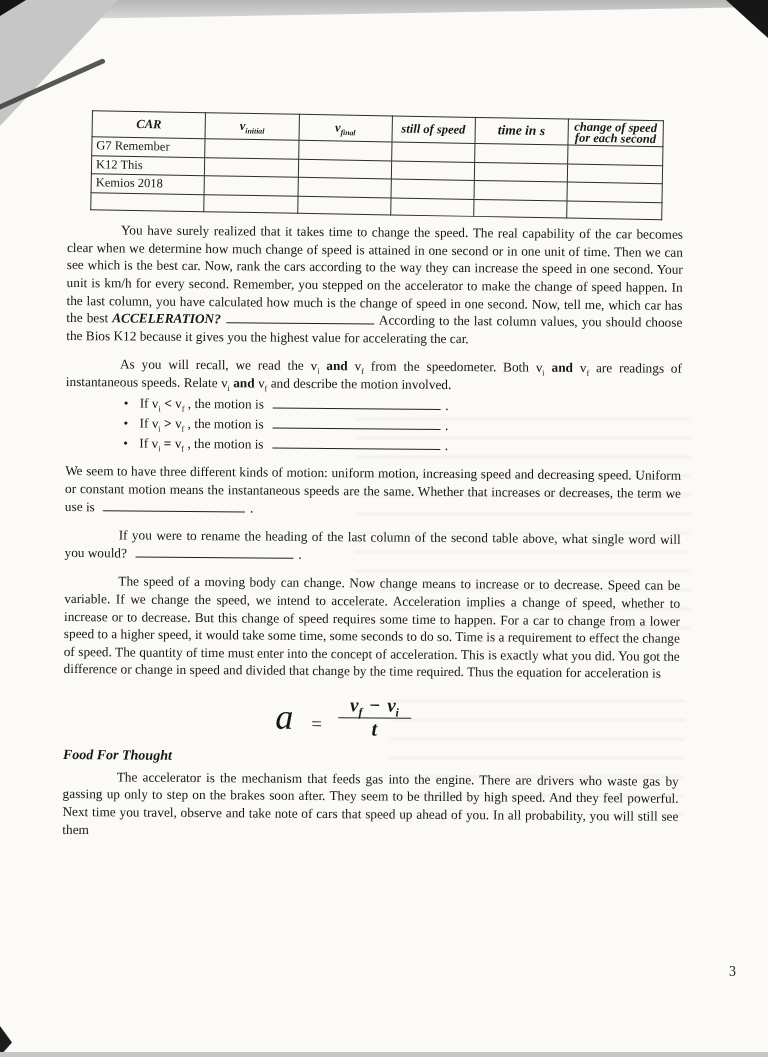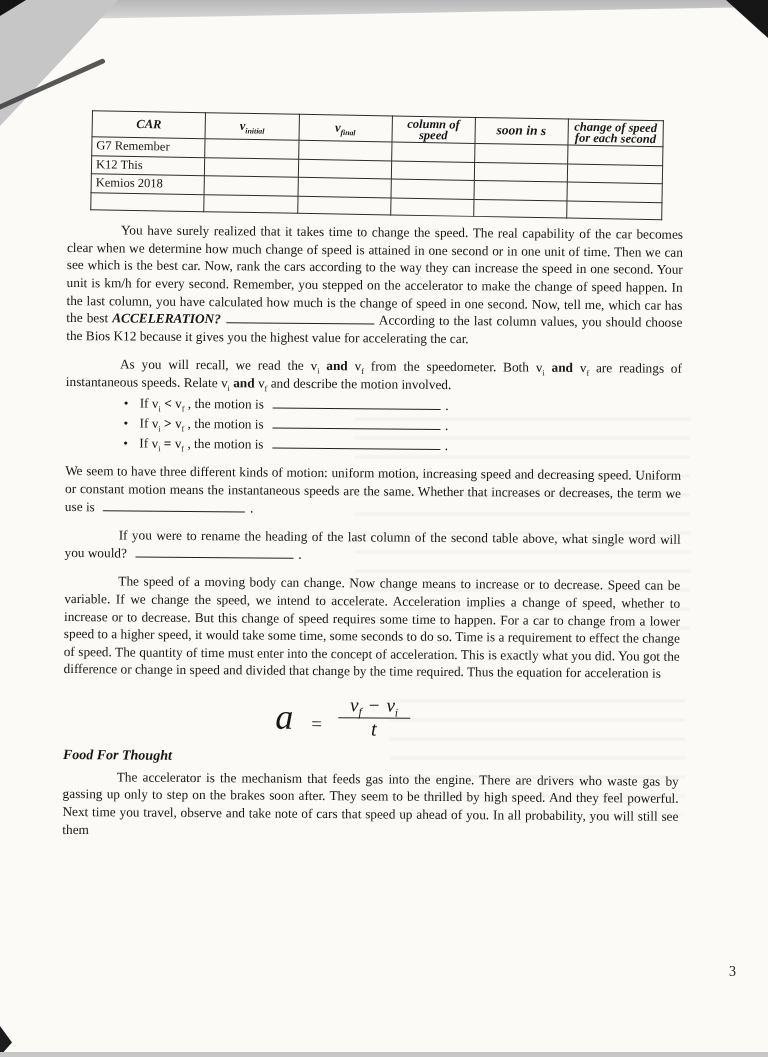--- a/index.html
+++ b/index.html
@@ -67,21 +67,21 @@
   .blank-p3{width:142px;}
   .blank-p4{width:158px;}
 
   .bullets{margin-left:58px;margin-top:3px;}
   .bullet-line{margin-top:2.5px;}
   .bullet-dot{display:inline-block;width:16px;}
 
   .equation{margin:16px 0 4px 212px;display:flex;align-items:center;}
   .eq-a{font-style:italic;font-size:36px;line-height:36px;}
   .eq-eq{font-size:19px;margin:14px 16px 0 18px;}
-  .frac{display:inline-flex;flex-direction:column;align-items:center;font-style:italic;}
+  .frac{display:inline-flex;flex-direction:column;align-items:center;font-style:italic;font-weight:bold;}
   .frac .num{font-size:19px;border-bottom:1.6px solid #222;padding:0 12px 3px;}
   .frac .den{font-size:20px;padding-top:2px;}
   .minus{margin:0 7px;font-style:normal;}
 
   .food-heading{margin-top:9px;font-weight:bold;font-style:italic;font-size:14px;margin-left:10px;text-indent:0;}
 
   .pageno{position:absolute;left:729px;top:964px;font-size:14px;color:#222;}
 </style>
 </head>
 <body>
@@ -108,22 +108,22 @@
           <col class="col-vf">
         <col class="col-cos">
           <col class="col-time">
           <col class="col-cps">
       </colgroup>
       <thead>
         <tr>
           <th><span>CAR</span></th>
           <th><span class="vsym-head"><span>v</span><sub>initial</sub></span></th>
           <th><span class="vsym-head"><span>v</span><sub>final</sub></span></th>
-          <th class="small-head"><span>column of speed</span></th>
-          <th><span class="time-head">soon in s</span></th>
+          <th class="small-head"><span>still of speed</span></th>
+          <th><span class="time-head">time in s</span></th>
           <th class="small-head"><span>change of speed for each second</span></th>
         </tr>
       </thead>
       <tbody>
         <tr>
           <td><span>G7 Remember</span></td>
           <td></td>
             <td></td>
             <td></td>
             <td></td>

